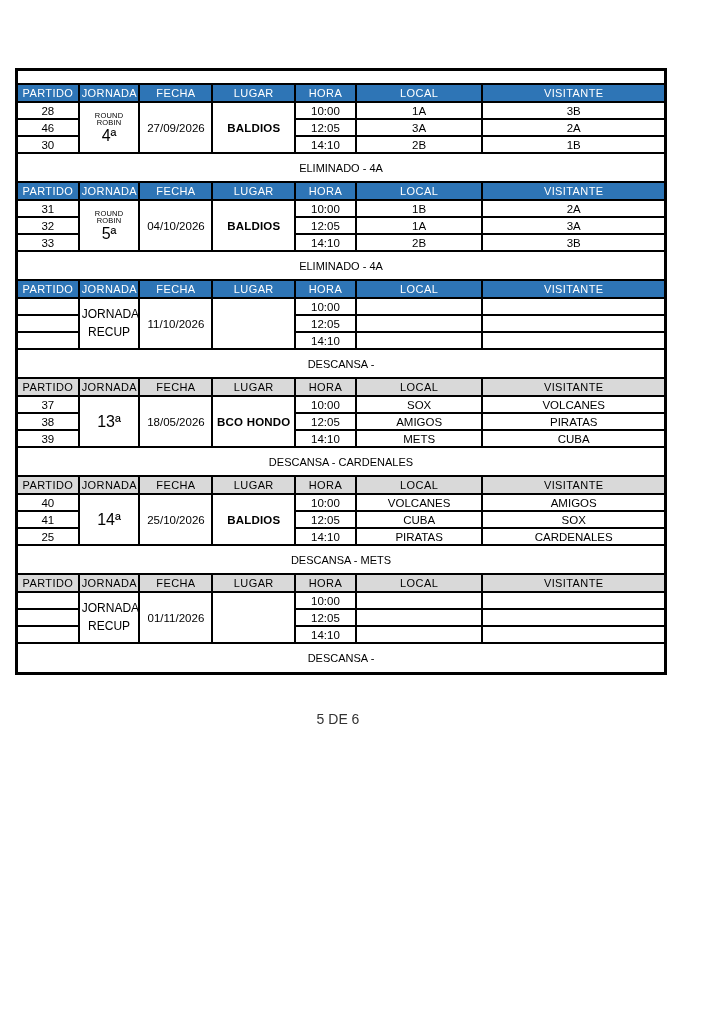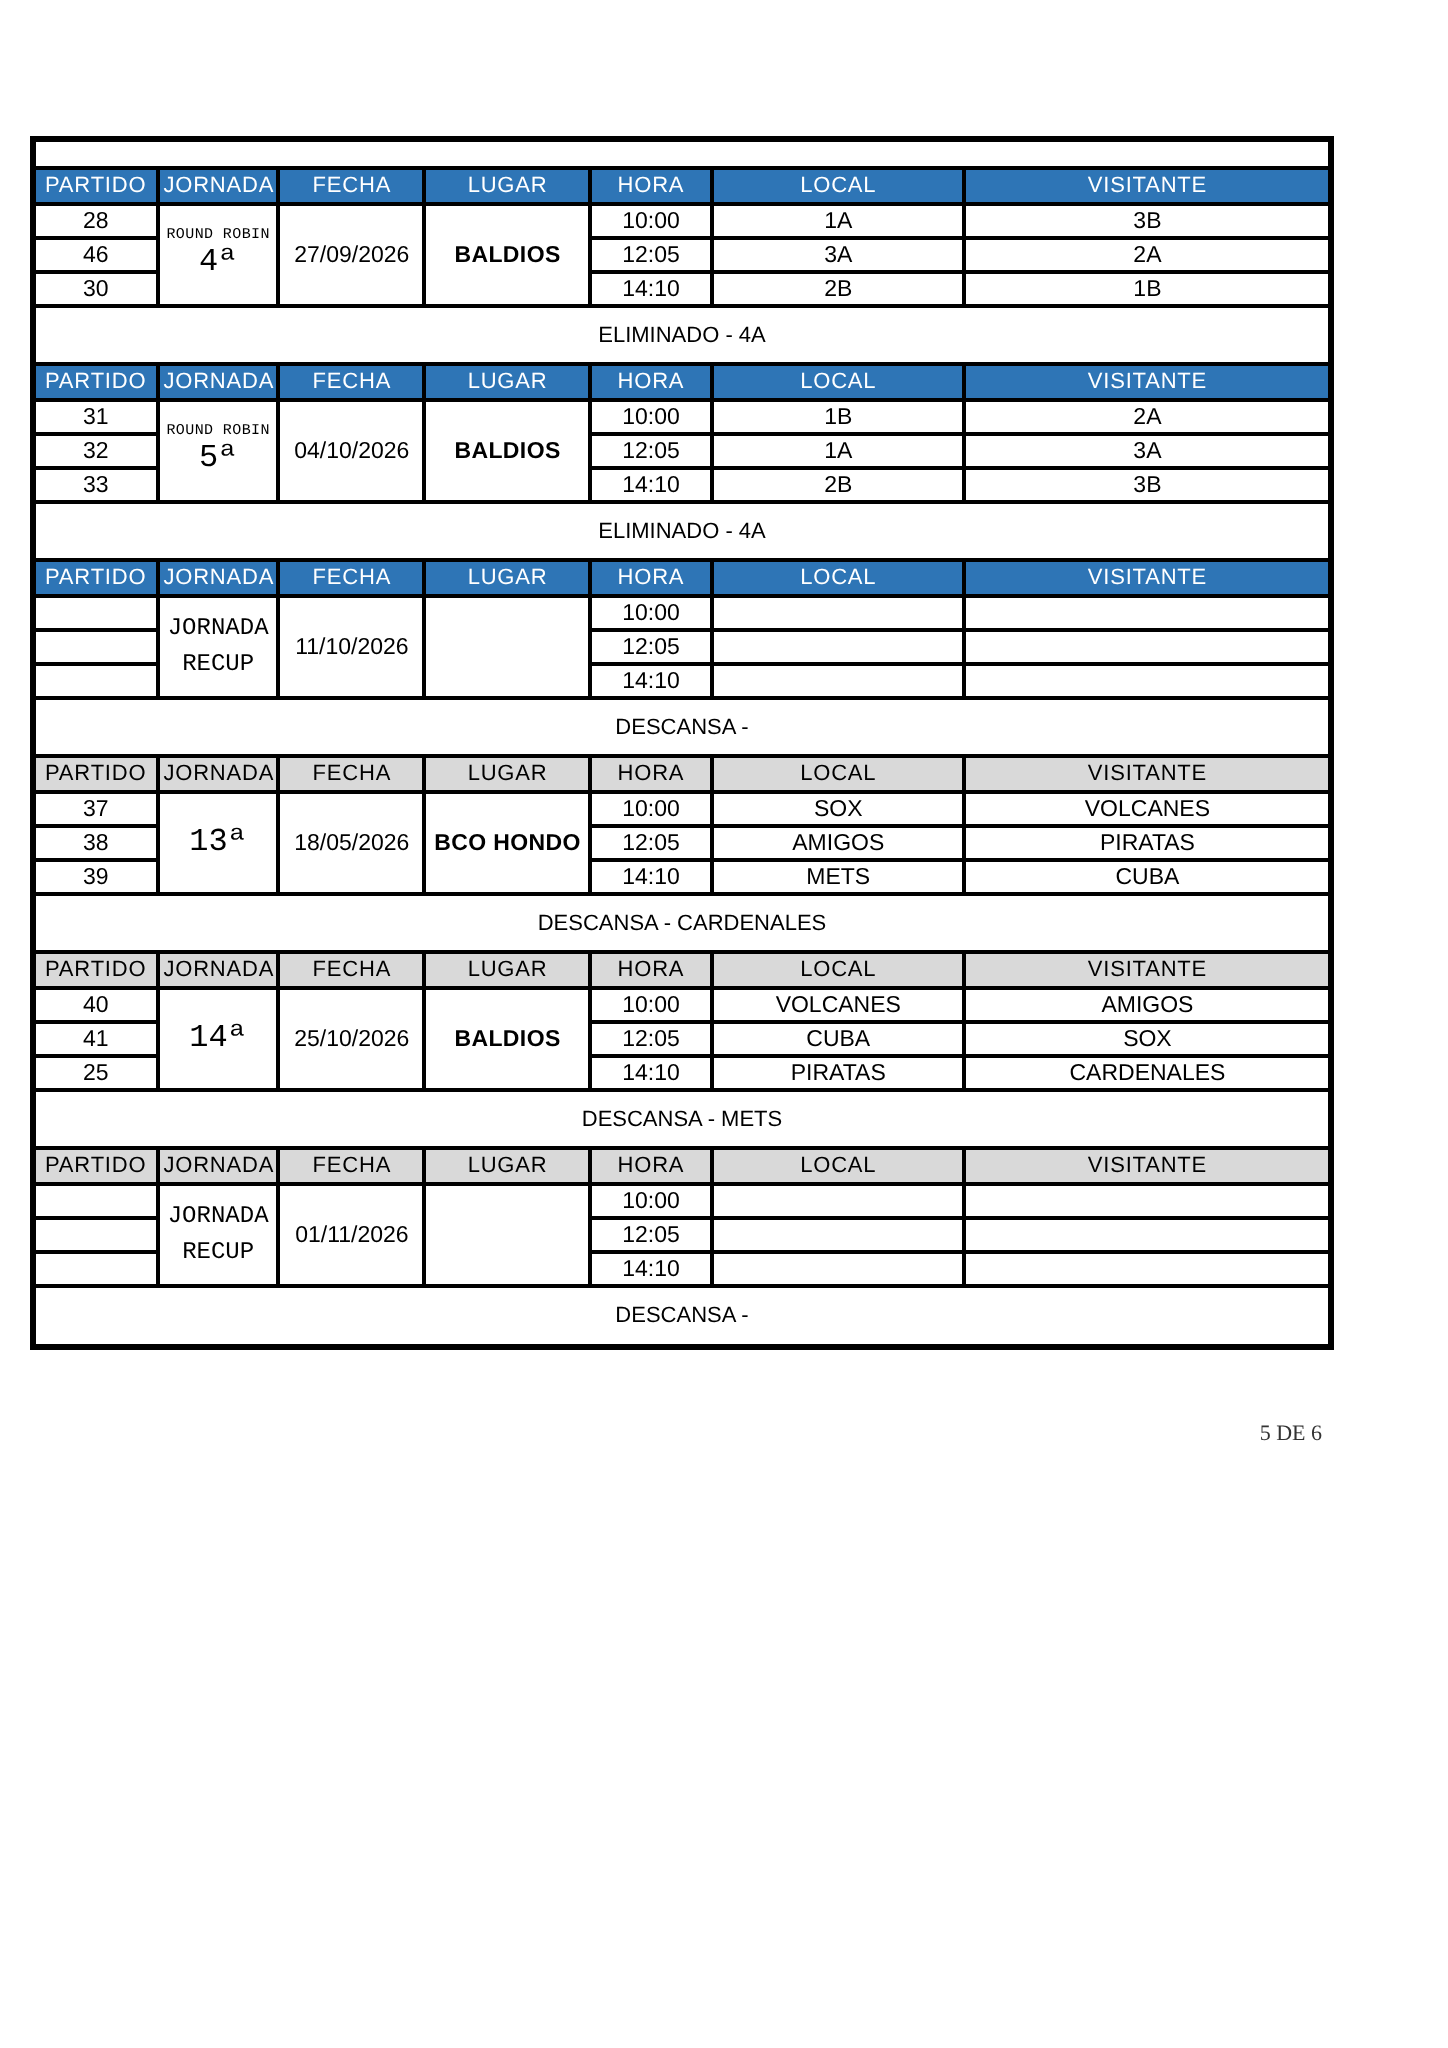--- a/index.html
+++ b/index.html
@@ -14,27 +14,27 @@
   table.section tr:first-child>*{border-top:0;}
   .tableWrap table.section:last-of-type tr:last-child>*{border-bottom:0;}
   tr.head{height:17px;}
   tr.head th{font-size:11px;font-weight:400;letter-spacing:.4px;}
   tr.head.blue th{background:#2E75B6;color:#fff;}
   tr.head.gray th{background:#D9D9D9;color:#000;}
   tr.data{height:17px;}
   tr.data td{font-size:11.5px;}
   tr.foot{height:29px;}
   tr.foot td{font-size:11px;}
-  td.jornada{line-height:1;font-family:Liberation Mono, monospace;}
+  td.jornada{line-height:1;}
   .rr{font-size:7.5px;letter-spacing:.2px;padding-top:1px;}
   .big{font-size:16px;line-height:1.1;}
   .recup{font-size:12px;line-height:1.45;white-space:pre-line;}
   td.fecha{font-size:12px;}
   td.lugar{font-size:9px;font-weight:bold;letter-spacing:.2px;}
-  .pageNumber{position:absolute;left:15px;top:711px;width:646px;text-align:right;font-size:11px;color:#333;font-family:Liberation Serif, serif;}
+  .pageNumber{position:absolute;left:15px;top:711px;width:646px;text-align:center;font-size:14px;color:#333;}
 </style>
 </head>
 <body>
 
 <div class="sheet">
   <div class="tableWrap">
     <div class="topstrip"></div>
 
     <table class="section">
       <colgroup>

